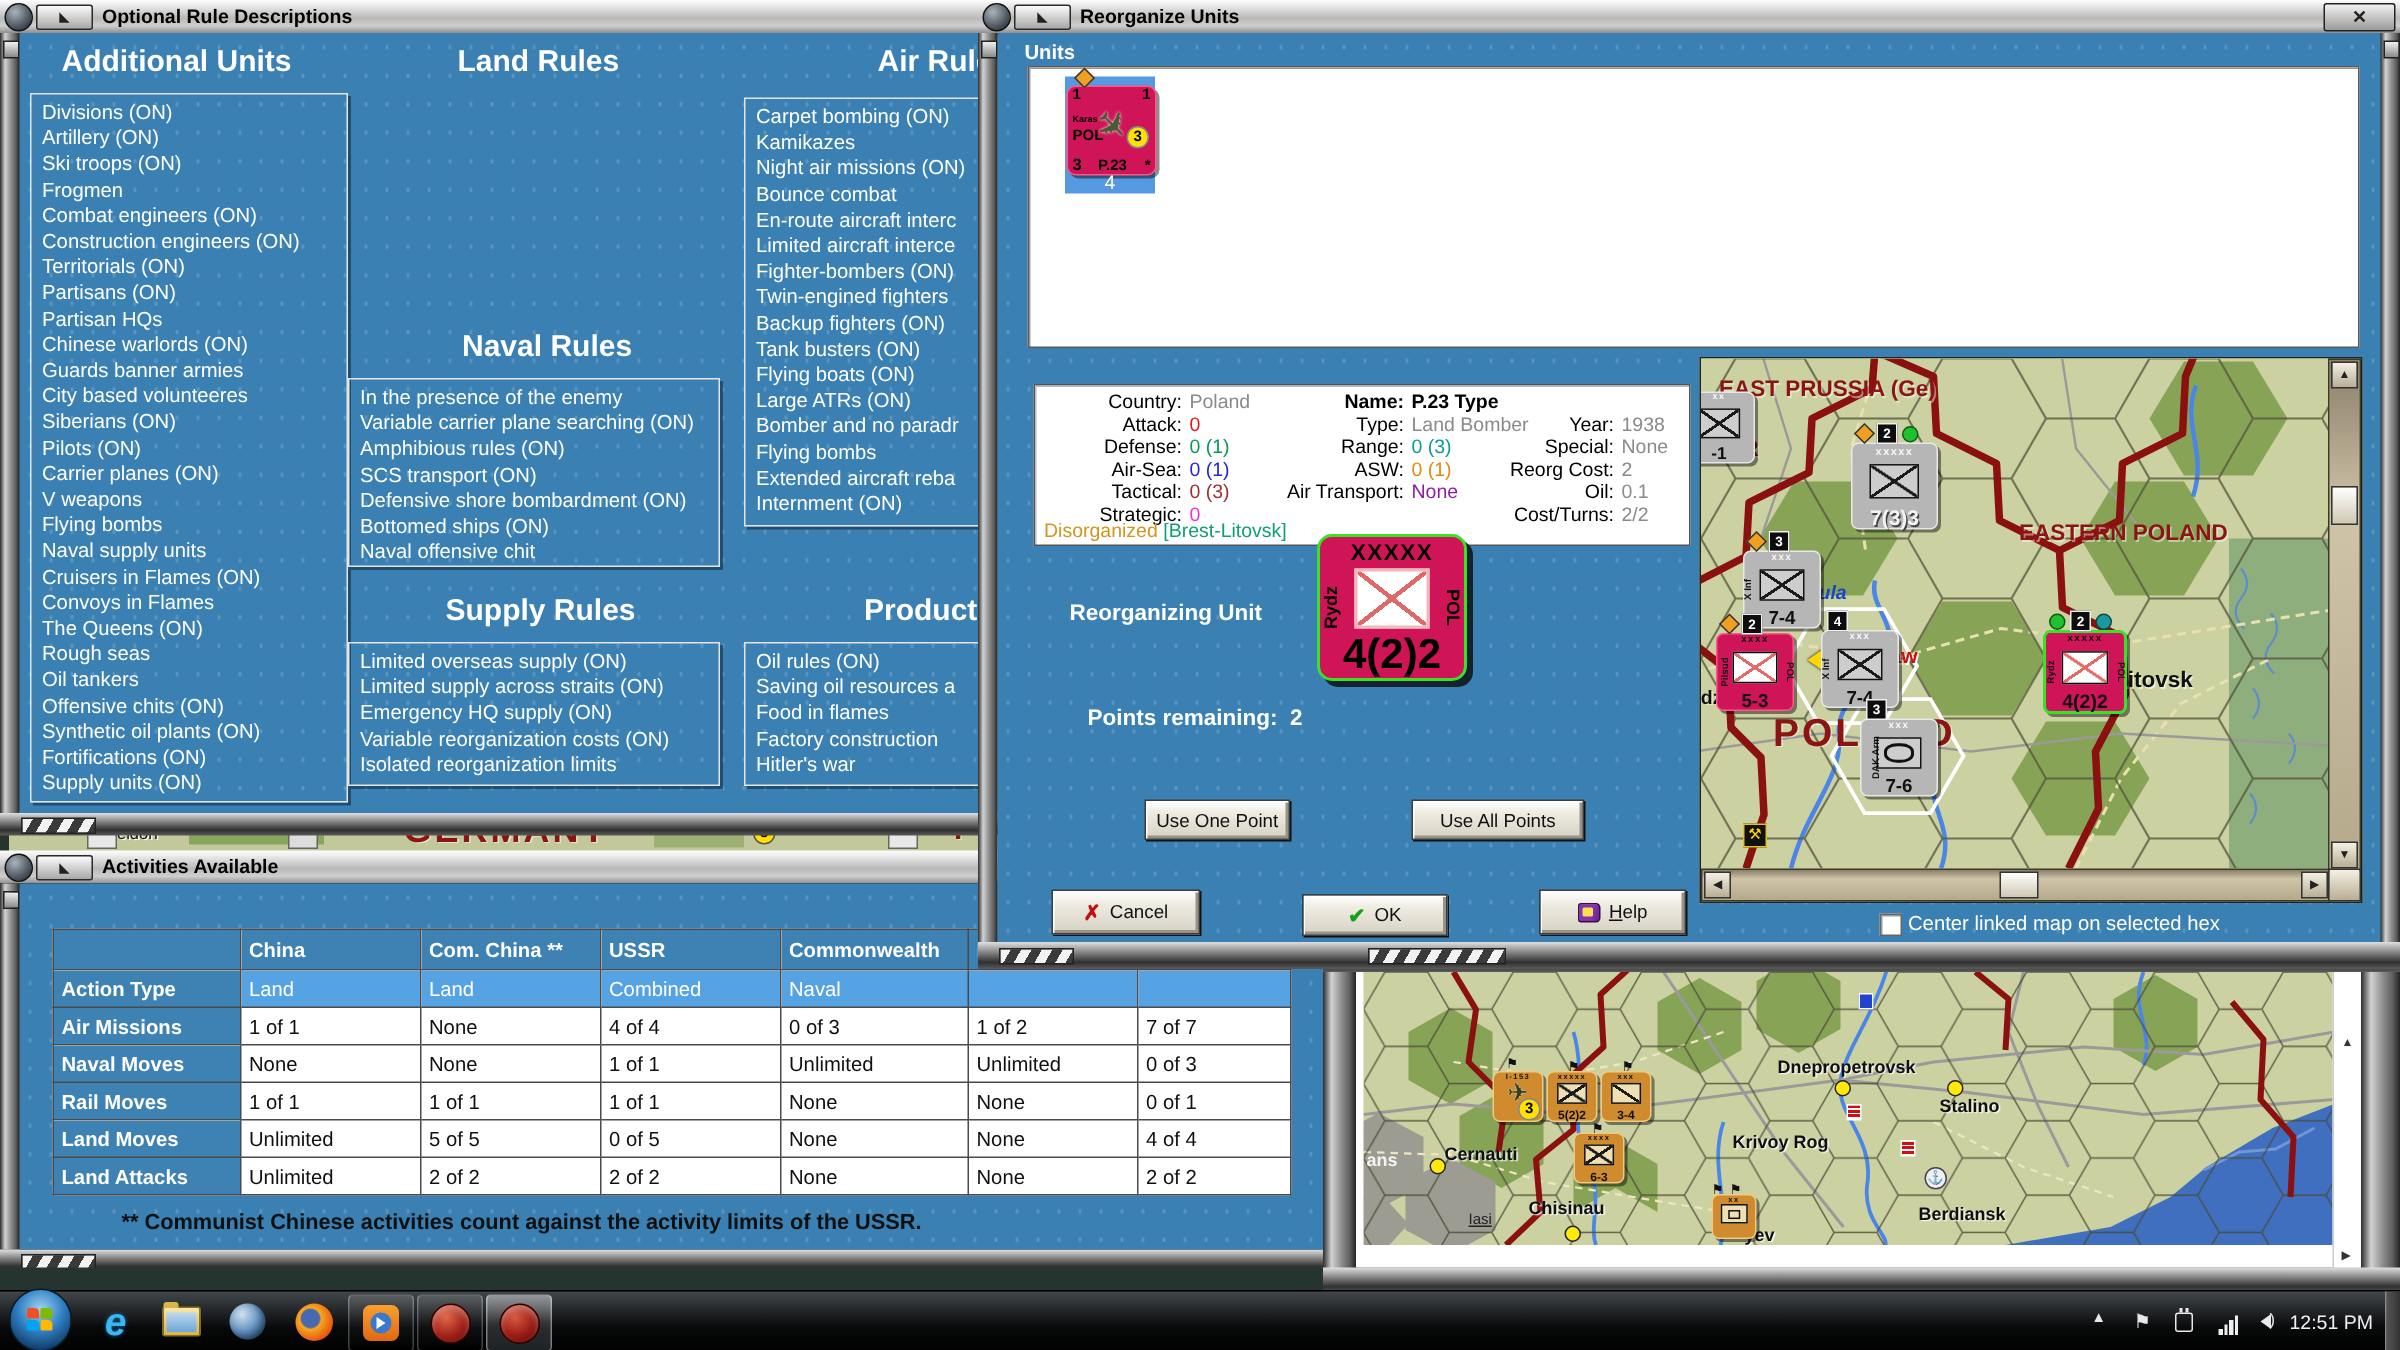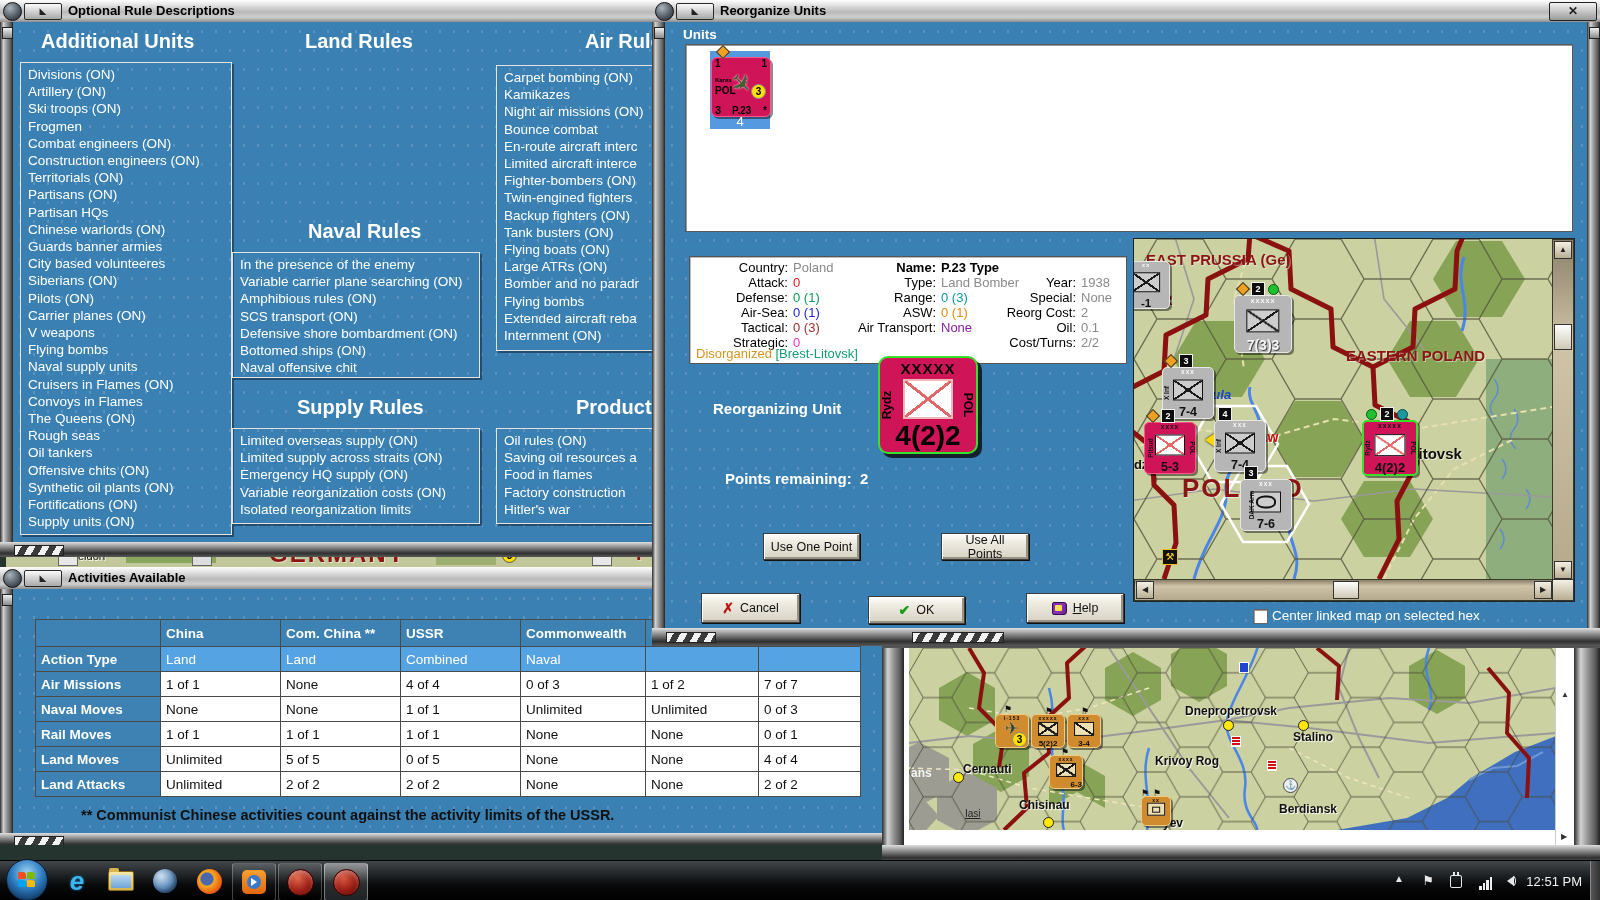--- a/index.html
+++ b/index.html
@@ -424,29 +424,29 @@
               <div class="cval" style="font-size: 8px;">5(2)2</div>
             </div>
             <div class="ctr tan" style="left: 158px; top: 66px; width: 32px; height: 32px; z-index: 3;">
               <div class="ctop" style="font-size: 5px;">xxx</div>
               <div class="sym cav" style="width: 17.92px; height: 12.16px;"></div>
               <div class="cval" style="font-size: 8px;">3-4</div>
             </div>
             <div class="ctr tan" style="left: 140px; top: 107px; width: 32px; height: 32px; z-index: 3;">
               <div class="ctop" style="font-size: 5px;">xxxx</div>
               <div class="sym inf" style="width: 17.92px; height: 12.16px;"></div>
-              <div class="cval" style="font-size: 8px; text-align: right;">6-3</div>
+              <div class="cval" style="font-size: 8px;">6-3</div>
             </div>
             <div class="ctr tan" style="left: 232px; top: 148px; width: 28px; height: 28px; z-index: 3;">
               <div class="ctop" style="font-size: 5px;">xx</div>
               <div class="sym gar" style="width: 15.68px; height: 10.64px;"></div>
             </div>
             <div class="mlbl mtn" style="left: 2px; top: 118px; z-index: 2;">ans</div>
             <div class="mlbl city" style="left: 54px; top: 114px; z-index: 2;">Cernauti</div>
-            <div class="mlbl small" style="left: 56px; top: 160px; z-index: 2;">Iasi</div>
+            <div class="mlbl small" style="left: 70px; top: 160px; z-index: 2;">Iasi</div>
             <div class="mlbl city" style="left: 110px; top: 150px; z-index: 2;">Chisinau</div>
             <div class="mlbl city" style="left: 276px; top: 56px; z-index: 2;">Dnepropetrovsk</div>
             <div class="mlbl city" style="left: 246px; top: 106px; z-index: 2;">Krivoy Rog</div>
             <div class="mlbl city" style="left: 384px; top: 82px; z-index: 2;">Stalino</div>
             <div class="mlbl city" style="left: 370px; top: 154px; z-index: 2;">Berdiansk</div>
             <div class="mlbl city" style="left: 254px; top: 168px; z-index: 2;">yev</div>
             <div class="cdot" style="left: 44px; top: 124px; z-index: 2;"></div>
             <div class="cdot" style="left: 134px; top: 169px; z-index: 2;"></div>
             <div class="cdot" style="left: 314px; top: 72px; z-index: 2;"></div>
             <div class="cdot" style="left: 389px; top: 72px; z-index: 2;"></div>
@@ -749,21 +749,21 @@
         <div style="position:absolute;bottom:0;width:100%;text-align:center;font-size:28px;font-weight:bold;">4(2)2</div>
       </div>
 
       <div class="wlabel" style="left:60px;top:448px;font-size:15px;">
         <span>Points remaining:</span>&nbsp;&nbsp;<span>2</span>
       </div>
 
       <button class="btn" style="left:98px;top:511px;width:97px;height:27px;">
           <span>Use One Point</span>
         </button>
-      <button class="btn" style="left:276px;top:511px;width:88px;height:27px;">
+      <button class="btn" style="left:276px;top:511px;width:115px;height:27px;">
           <span>Use All Points</span>
         </button>
 
       <button class="btn" style="left:36px;top:571px;width:99px;height:30px;">
           <span class="xic">✗</span>
           <span>Cancel</span>
         </button>
       <button class="btn" style="left:203px;top:574px;width:97px;height:28px;">
           <span class="vic">✔</span>
           <span>OK</span>

